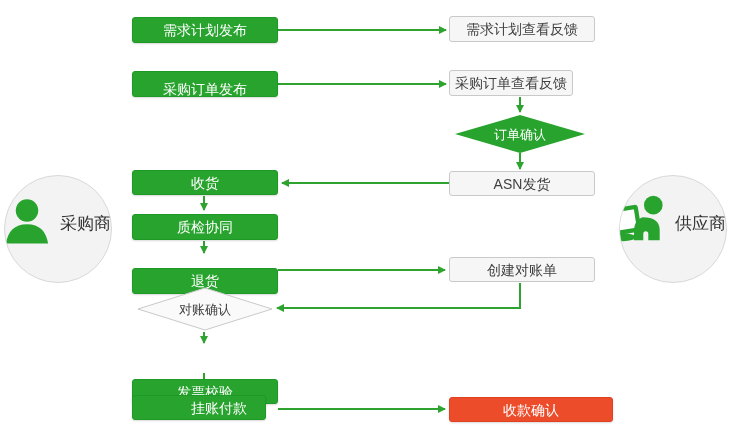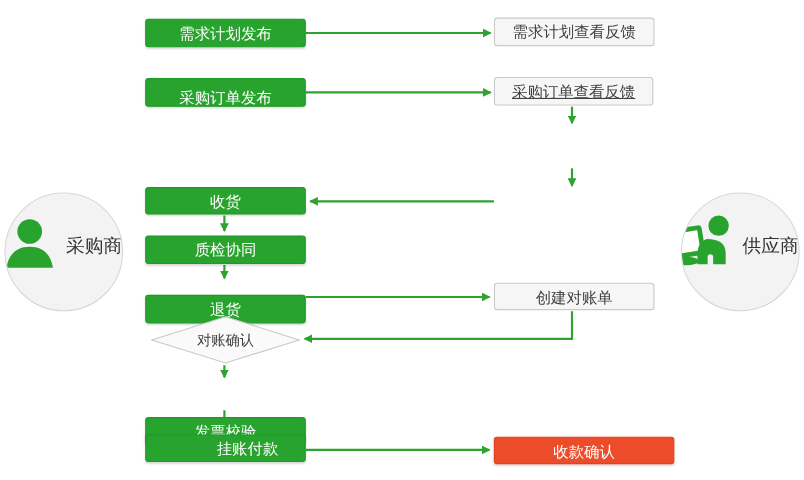--- a/index.html
+++ b/index.html
@@ -130,32 +130,41 @@
   <div class="diamond gray" style="left:137px;top:287px;width:136px;height:44px;">
     <svg width="136" height="44">
       <polygon points="68,1 135,22 68,43 1,22" fill="var(--diamond-bg)" stroke="var(--box-border)" stroke-width="1"></polygon>
     </svg>
     <span class="dlabel">对账确认</span>
   </div>
 
   <div class="node green" style="left:132px;top:347px;width:146px;height:25px;margin-top:32px;">
     <span>发票校验</span>
   </div>
-  <div class="node green" style="left:132px;top:395px;width:146px;height:25px;padding-left:40px;">
+  <div class="node green" style="left:132px;top:395px;width:134px;height:25px;padding-left:40px;">
     <span>挂账付款</span>
   </div>
 
   <div class="node plain" style="left:449px;top:16px;width:146px;height:26px;align-items:center;">
     <span>需求计划查看反馈</span>
   </div>
-  <div class="node plain" style="left:449px;top:70px;width:145px;height:26px;text-decoration:underline;">
+  <div class="node plain" style="left:449px;top:70px;width:124px;height:26px;">
     <span>采购订单查看反馈</span>
   </div>
 
+  <div class="diamond green" style="left:455px;top:115px;width:130px;height:38px;">
+    <svg width="130" height="38">
+      <polygon points="65,0 130,19 65,38 0,19" fill="var(--green)"></polygon>
+    </svg>
+    <span class="dlabel">订单确认</span>
+  </div>
 
+  <div class="node plain" style="left:449px;top:171px;width:146px;height:25px;">
+    <span>ASN发货</span>
+  </div>
   <div class="node plain" style="left:449px;top:257px;width:146px;height:25px;">
     <span>创建对账单</span>
   </div>
   <div class="node red" style="left:449px;top:397px;width:164px;height:25px;">
     <span>收款确认</span>
   </div>
 
 </div>
 
 </body></html>

